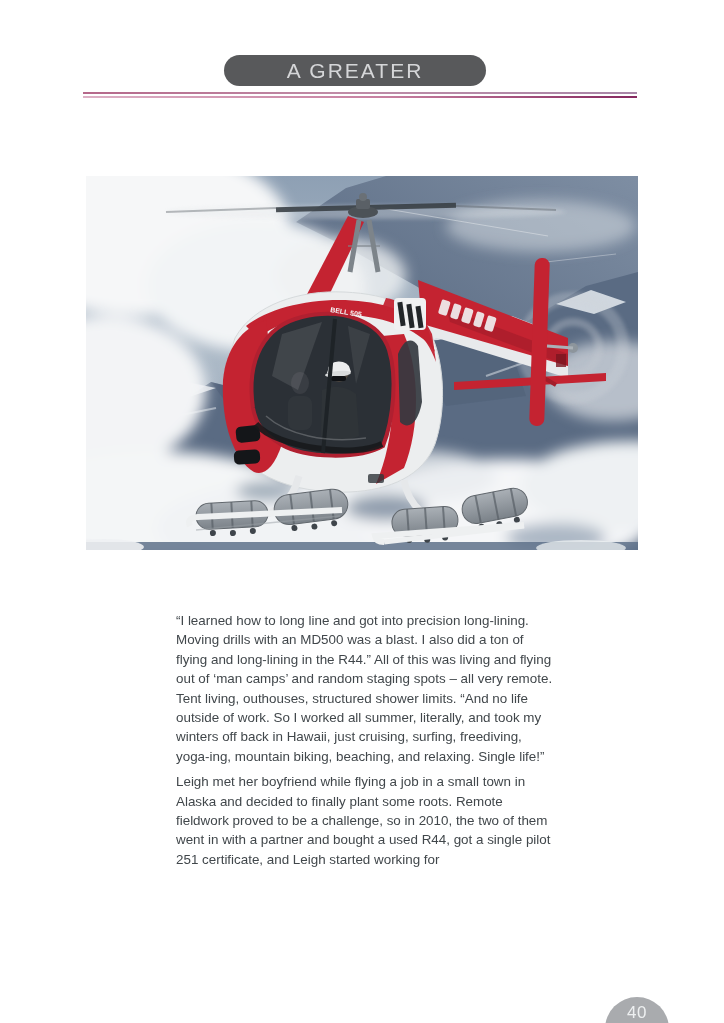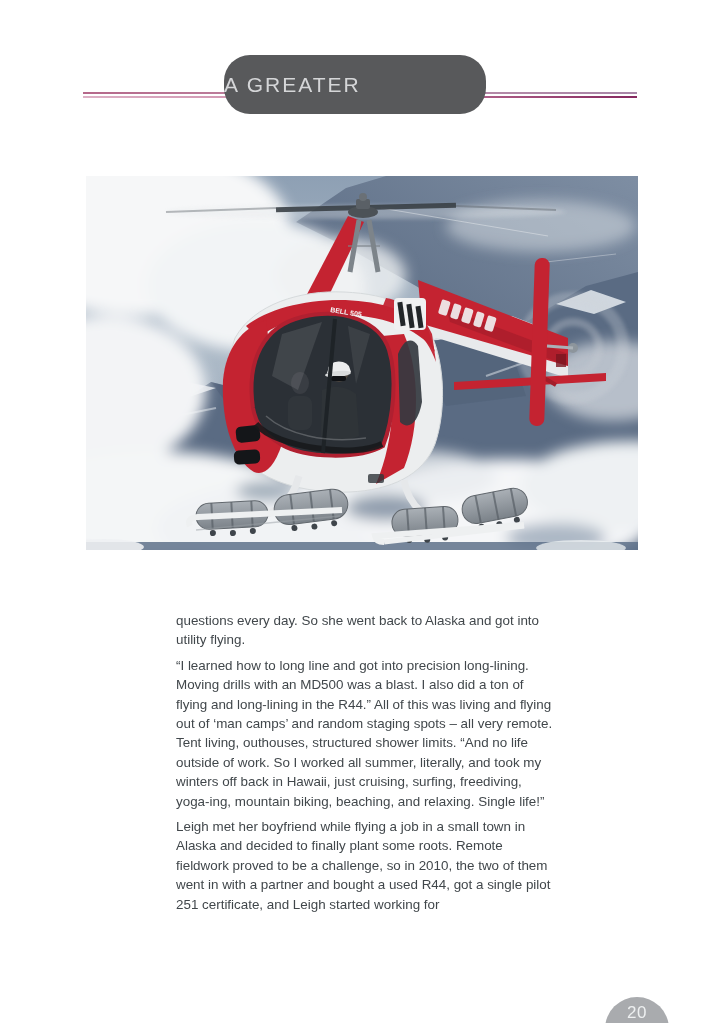--- a/index.html
+++ b/index.html
@@ -8,23 +8,23 @@
     background:#ffffff;
     position:relative;
     overflow:hidden;
     font-family:"Liberation Sans", sans-serif;
   }
   
   .rule{position:absolute;left:83px;width:554px;}
   .rule-1{top:92px;height:2px;background:linear-gradient(90deg,#b5688a 0%,#c08ba6 45%,#a886a8 100%);}
   .rule-2{top:96px;height:2px;background:linear-gradient(90deg,#ddb0c5 0%,#c77fa0 55%,#85285f 100%);}
   .badge{
-    position:absolute;left:224px;top:55px;width:262px;height:59px;
+    position:absolute;left:224px;top:55px;width:262px;height:31px;
     background:#58595b;border-radius:26px;
-    display:flex;align-items:center;gap:9px;
+    display:flex;align-items:center;justify-content:center;gap:9px;
     z-index:2;
   }
   .kicker{
     color:#d5d6d8;font-size:21px;letter-spacing:2px;font-weight:400;
     font-family:"Liberation Sans", sans-serif;
   }
   .logo{
     color:#ffffff;font-size:36px;font-weight:bold;letter-spacing:-1px;
     font-family:"DejaVu Serif", serif;
     margin-top:-5px;
@@ -257,20 +257,19 @@
       </g>
 
       <path d="M298,366 Q290,366 289,360 L438,349" stroke="#eef0f1" stroke-width="6" fill="none"></path>
       <path d="M298,366 L438,350" stroke="#eef0f1" stroke-width="5" fill="none"></path>
     </g>
   </g>
 </svg>
 </figure>
 
 <div class="article">
-  <p>questions every day. So she went back to Alaska and got into utility flying.</p>
   <p>“I learned how to long line and got into precision long-lining. Moving drills with an MD500 was a blast. I also did a ton of flying and long-lining in the R44.” All of this was living and flying out of ‘man camps’ and random staging spots – all very remote. Tent living, outhouses, structured shower limits. “And no life outside of work. So I worked all summer, literally, and took my winters off back in Hawaii, just cruising, surfing, freediving, yoga-ing, mountain biking, beaching, and relaxing. Single life!”</p>
   <p>Leigh met her boyfriend while flying a job in a small town in Alaska and decided to finally plant some roots. Remote fieldwork proved to be a challenge, so in 2010, the two of them went in with a partner and bought a used R44, got a single pilot 251 certificate, and Leigh started working for</p>
 </div>
 
 <div class="page-circle">
-  <span>20</span>
+  <span>40</span>
 </div>
 
 </body></html>

